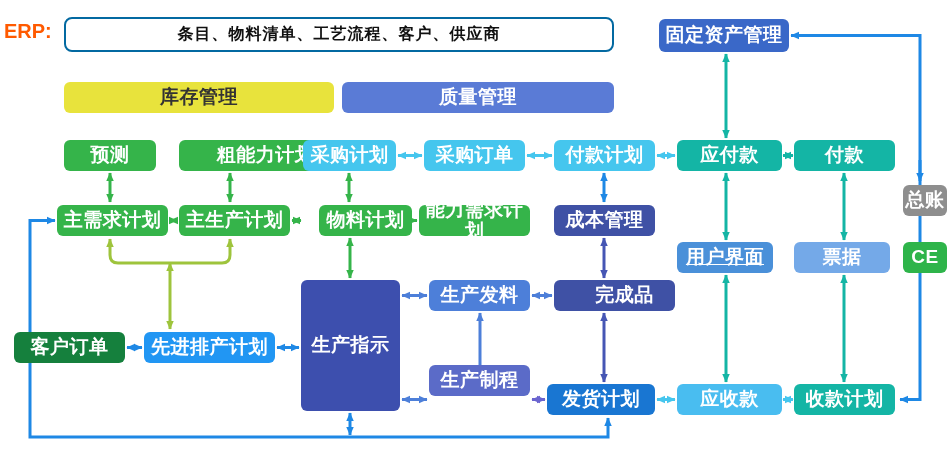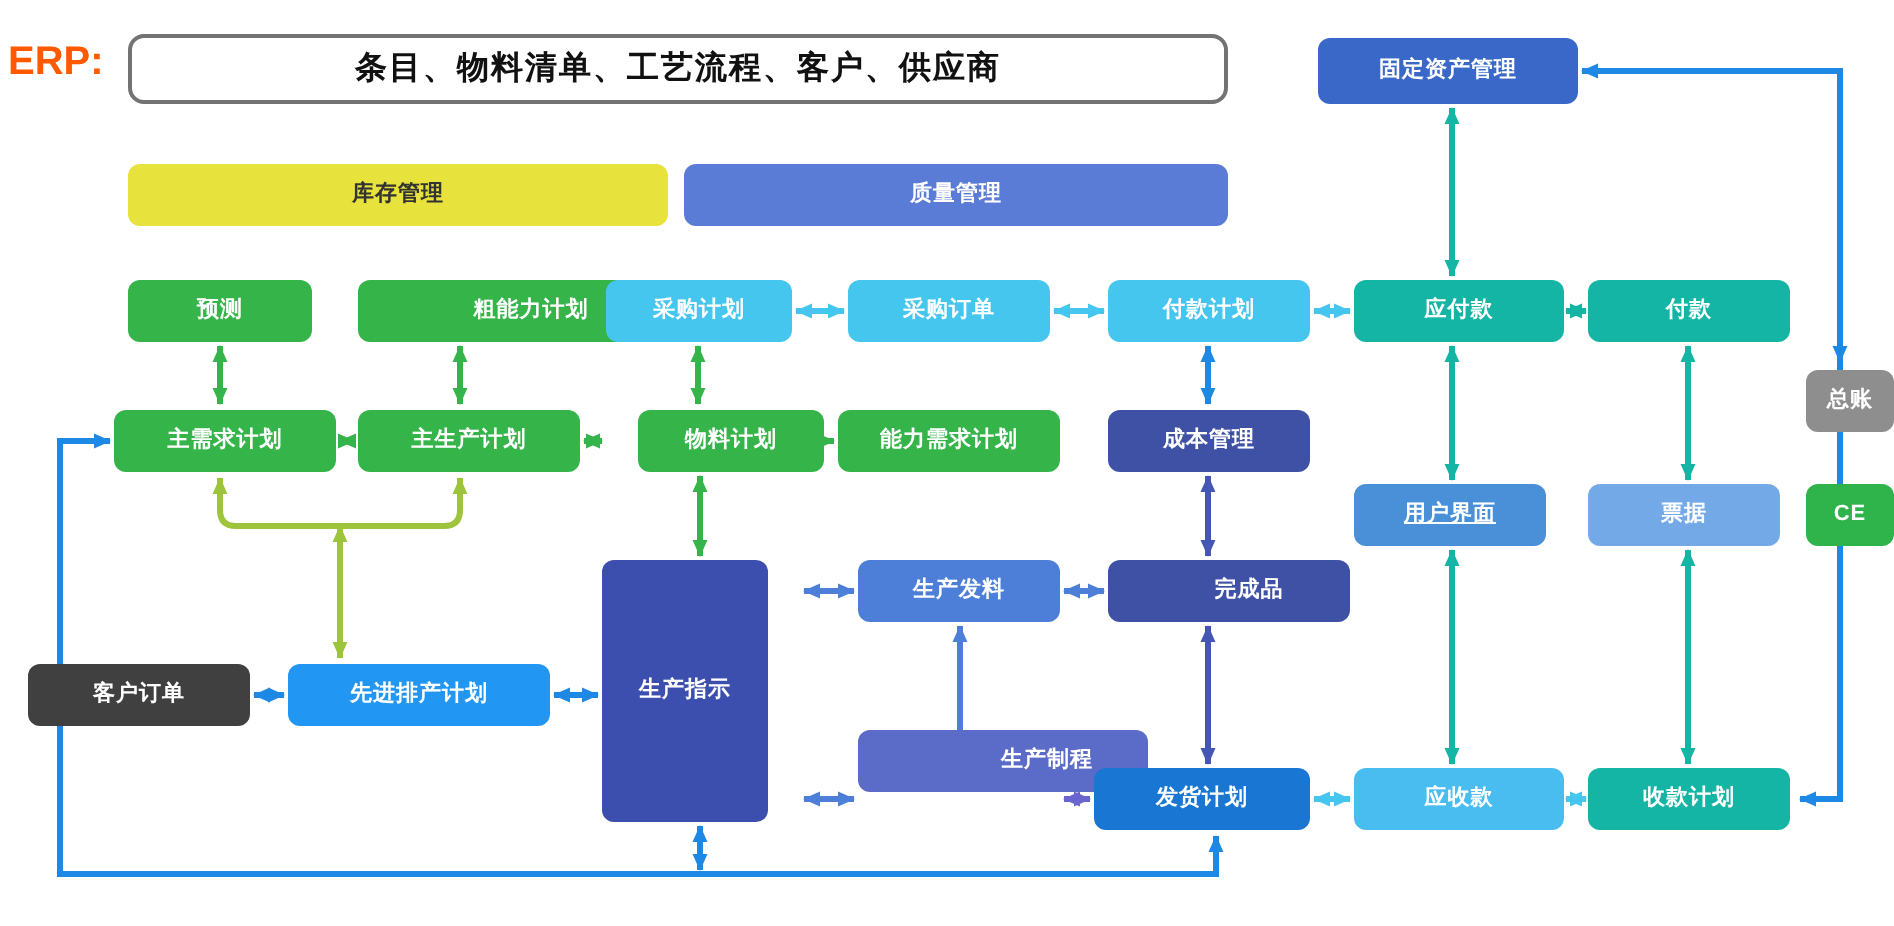--- a/index.html
+++ b/index.html
@@ -1,25 +1,25 @@
 <!DOCTYPE html>
 <html><head>
 <meta charset="utf-8">
 <style>
   html,body{margin:0;padding:0;background:#fff;}
   .canvas{position:relative;width:947px;height:463px;background:#fff;overflow:hidden;
           font-family:"Liberation Sans","DejaVu Sans",sans-serif;}
   .edges{position:absolute;left:0;top:0;z-index:1;pointer-events:none;}
   .node{position:absolute;z-index:2;display:flex;align-items:center;justify-content:center;
-        border-radius:6px;color:#fff;font-size:11px;font-weight:bold;letter-spacing:.5px;
+        border-radius:6px;color:#fff;font-size:19px;font-weight:bold;letter-spacing:.5px;
         text-align:center;line-height:1.1;}
   .node.dark{color:#333;}
   .banner{position:absolute;left:64px;top:17px;width:546px;height:31px;z-index:2;
           display:flex;align-items:center;justify-content:center;background:#fff;
-          border:2px solid #737373;border-radius:8px;font-size:16px;font-weight:bold;
+          border:2px solid #0369a1;border-radius:8px;font-size:16px;font-weight:bold;
           color:#111;letter-spacing:1px;}
   .erp{position:absolute;left:4px;top:20px;z-index:2;font-size:20px;font-weight:bold;color:#ff5a00;}
 </style>
 </head>
 <body>
 
 <div class="canvas">
 
   <svg class="edges" width="947" height="463" viewBox="0 0 947 463">
     <defs>
@@ -130,25 +130,25 @@
   <div class="node" style="left: 57px; top: 205px; width: 111px; height: 31px; background-color: rgb(53, 180, 74);">主需求计划</div>
   <div class="node" style="left: 179px; top: 205px; width: 111px; height: 31px; background-color: rgb(53, 180, 74);">主生产计划</div>
   <div class="node" style="left: 303px; top: 205px; width: 93px; height: 31px; background-color: rgb(53, 180, 74); margin-left: 16px;">物料计划</div>
   <div class="node" style="left: 419px; top: 205px; width: 111px; height: 31px; background-color: rgb(53, 180, 74);">能力需求计划</div>
   <div class="node" style="left: 554px; top: 205px; width: 101px; height: 31px; background-color: rgb(63, 81, 165);">成本管理</div>
 
   <div class="node" style="left: 677px; top: 242px; width: 96px; height: 31px; background-color: rgb(74, 144, 217); text-decoration: underline;">用户界面</div>
   <div class="node" style="left: 794px; top: 242px; width: 96px; height: 31px; background-color: rgb(116, 169, 232);">票据</div>
   <div class="node" style="left: 903px; top: 242px; width: 44px; height: 31px; background-color: rgb(46, 180, 74);">CE</div>
 
-  <div class="node" style="left: 301px; top: 280px; width: 83px; height: 131px; background-color: rgb(61, 79, 174);">生产指示</div>
+  <div class="node" style="left: 301px; top: 280px; width: 99px; height: 131px; background-color: rgb(61, 79, 174);">生产指示</div>
   <div class="node" style="left: 429px; top: 280px; width: 101px; height: 31px; background-color: rgb(77, 127, 217);">生产发料</div>
   <div class="node" style="left: 554px; top: 280px; width: 101px; height: 31px; background-color: rgb(63, 81, 165); padding-left: 20px;">完成品</div>
 
-  <div class="node" style="left: 14px; top: 332px; width: 111px; height: 31px; background-color: #404040;">客户订单</div>
+  <div class="node" style="left: 14px; top: 332px; width: 111px; height: 31px; background-color: #15803d;">客户订单</div>
   <div class="node" style="left: 144px; top: 332px; width: 131px; height: 31px; background-color: rgb(33, 150, 243);">先进排产计划</div>
 
-  <div class="node" style="left: 429px; top: 365px; width: 101px; height: 31px; background-color: rgb(91, 107, 200); padding-left: 44px;">生产制程</div>
+  <div class="node" style="left: 429px; top: 365px; width: 101px; height: 31px; background-color: rgb(91, 107, 200);">生产制程</div>
   <div class="node" style="left: 547px; top: 384px; width: 108px; height: 31px; background-color: rgb(25, 118, 210);">发货计划</div>
   <div class="node" style="left: 677px; top: 384px; width: 105px; height: 31px; background-color: rgb(73, 189, 240);">应收款</div>
   <div class="node" style="left: 794px; top: 384px; width: 101px; height: 31px; background-color: rgb(20, 181, 165);">收款计划</div>
 
 </div>
 
 </body></html>

